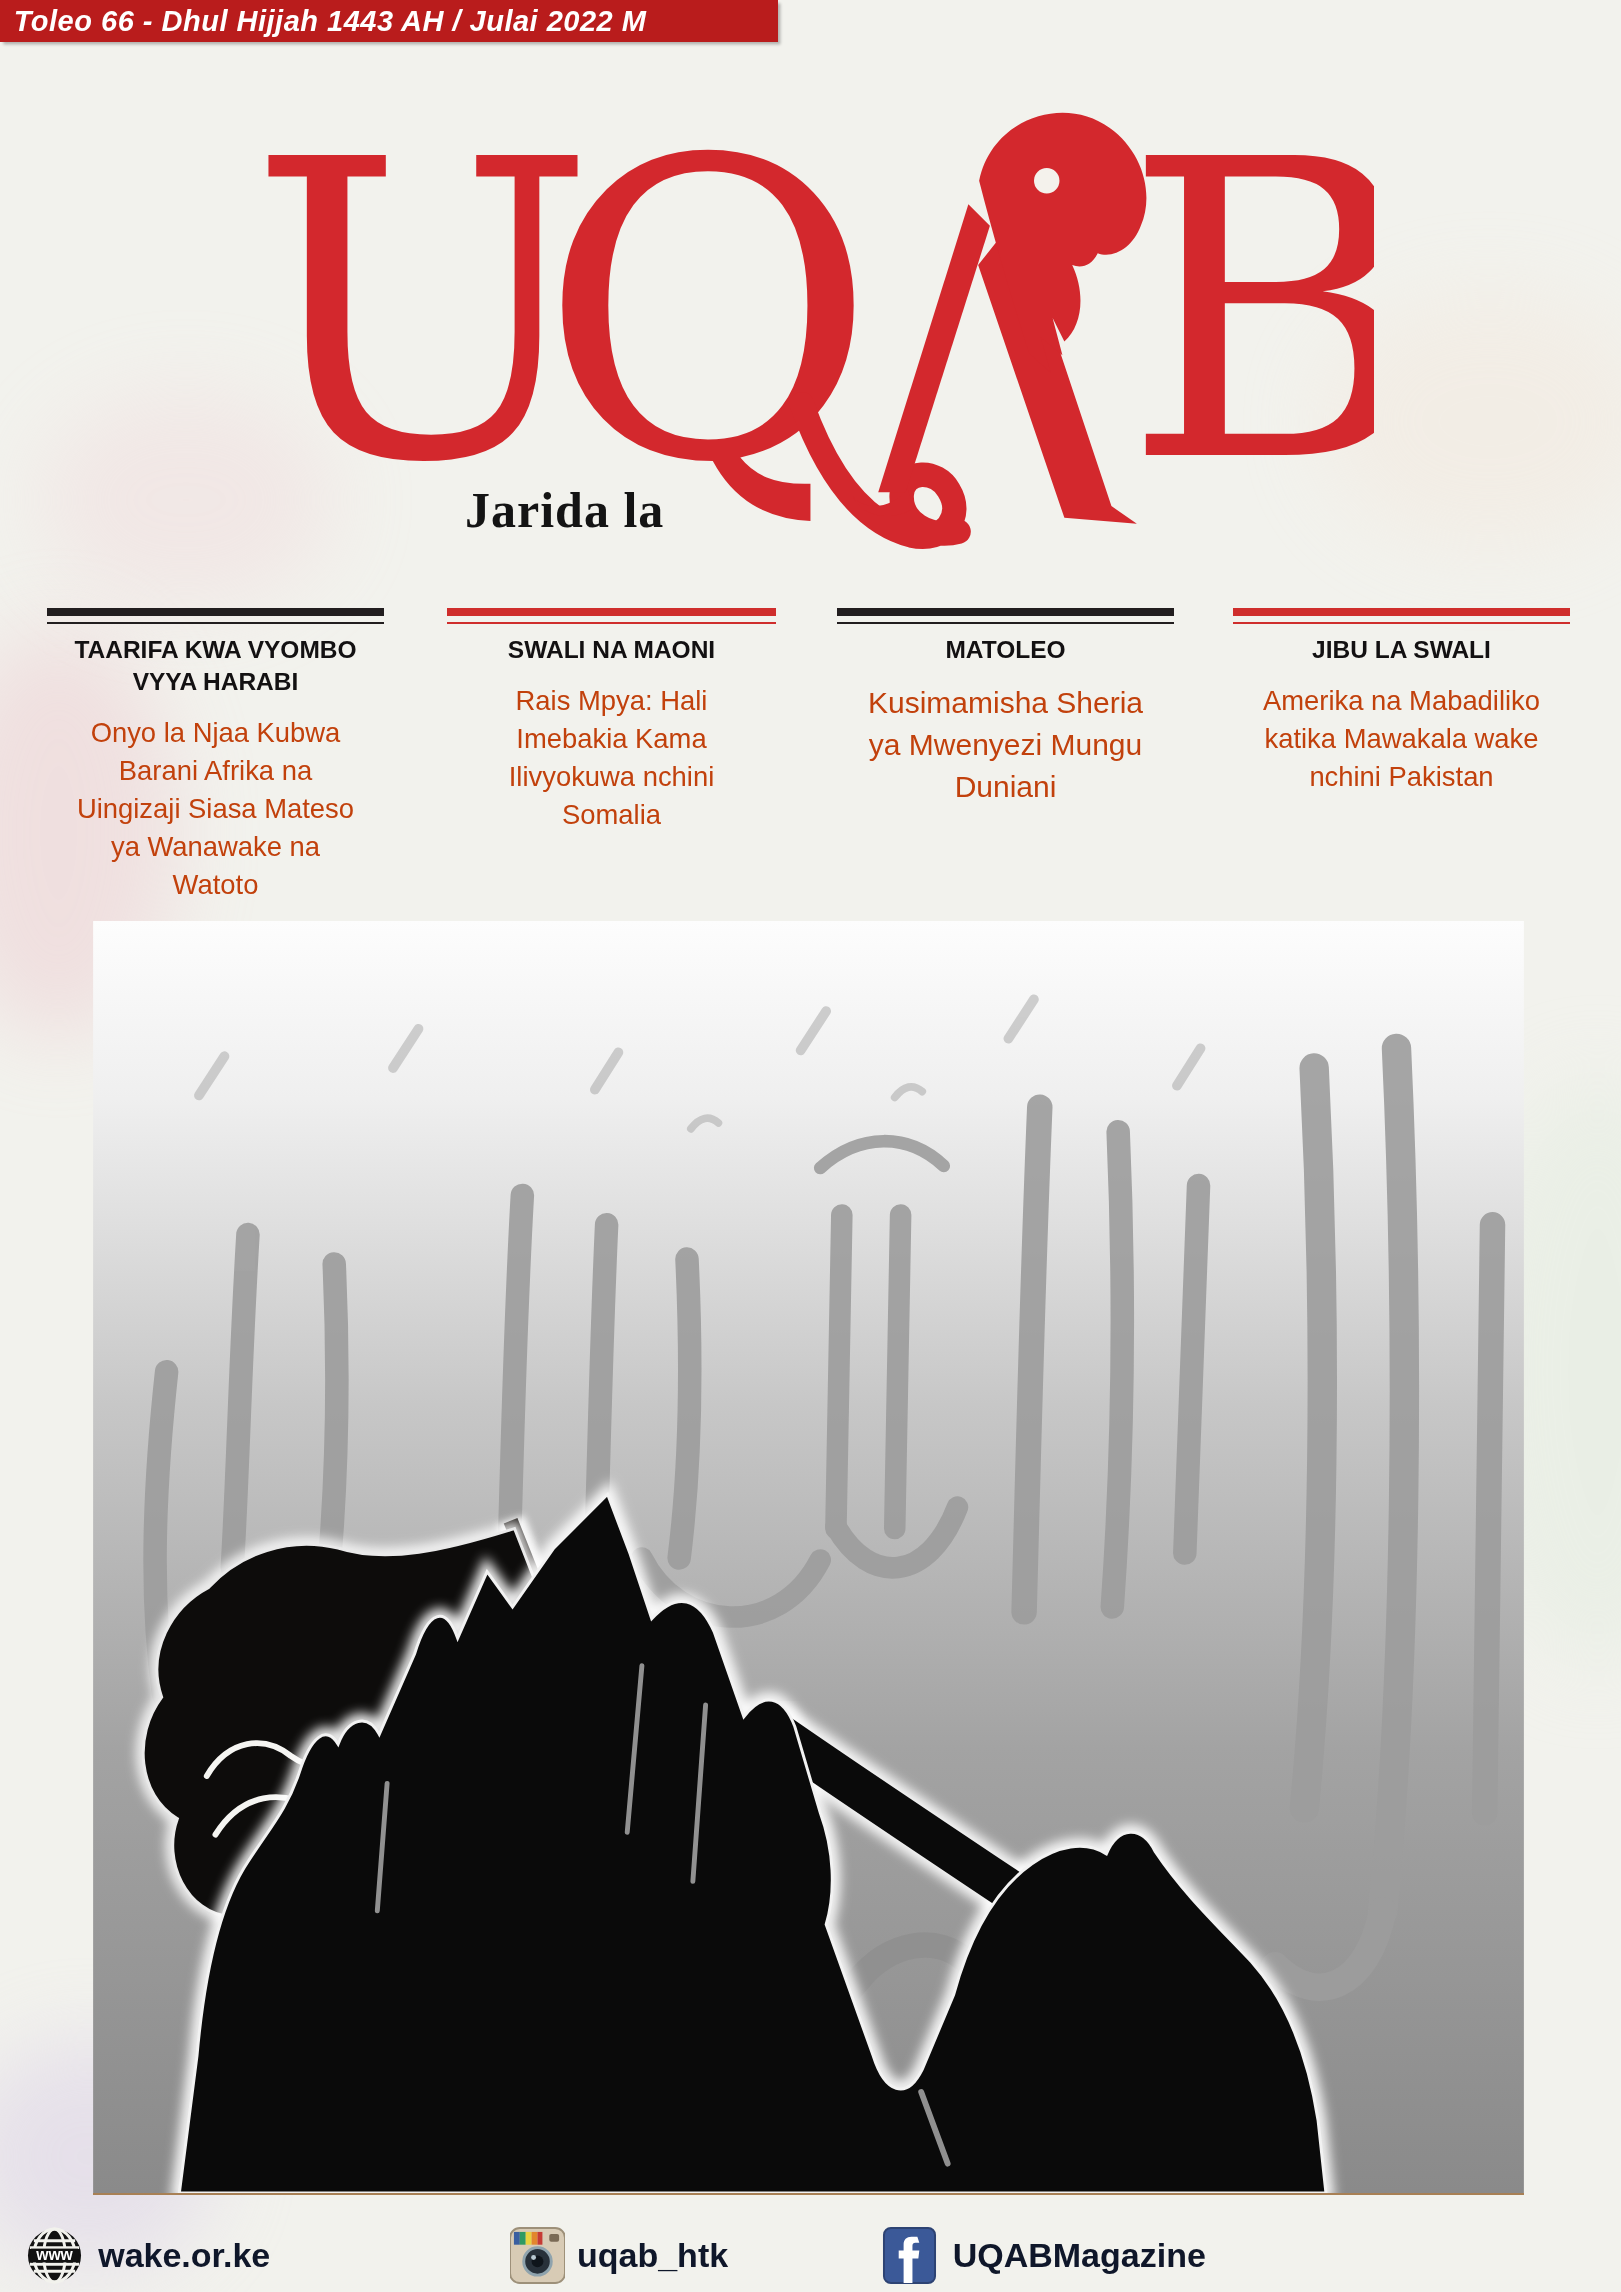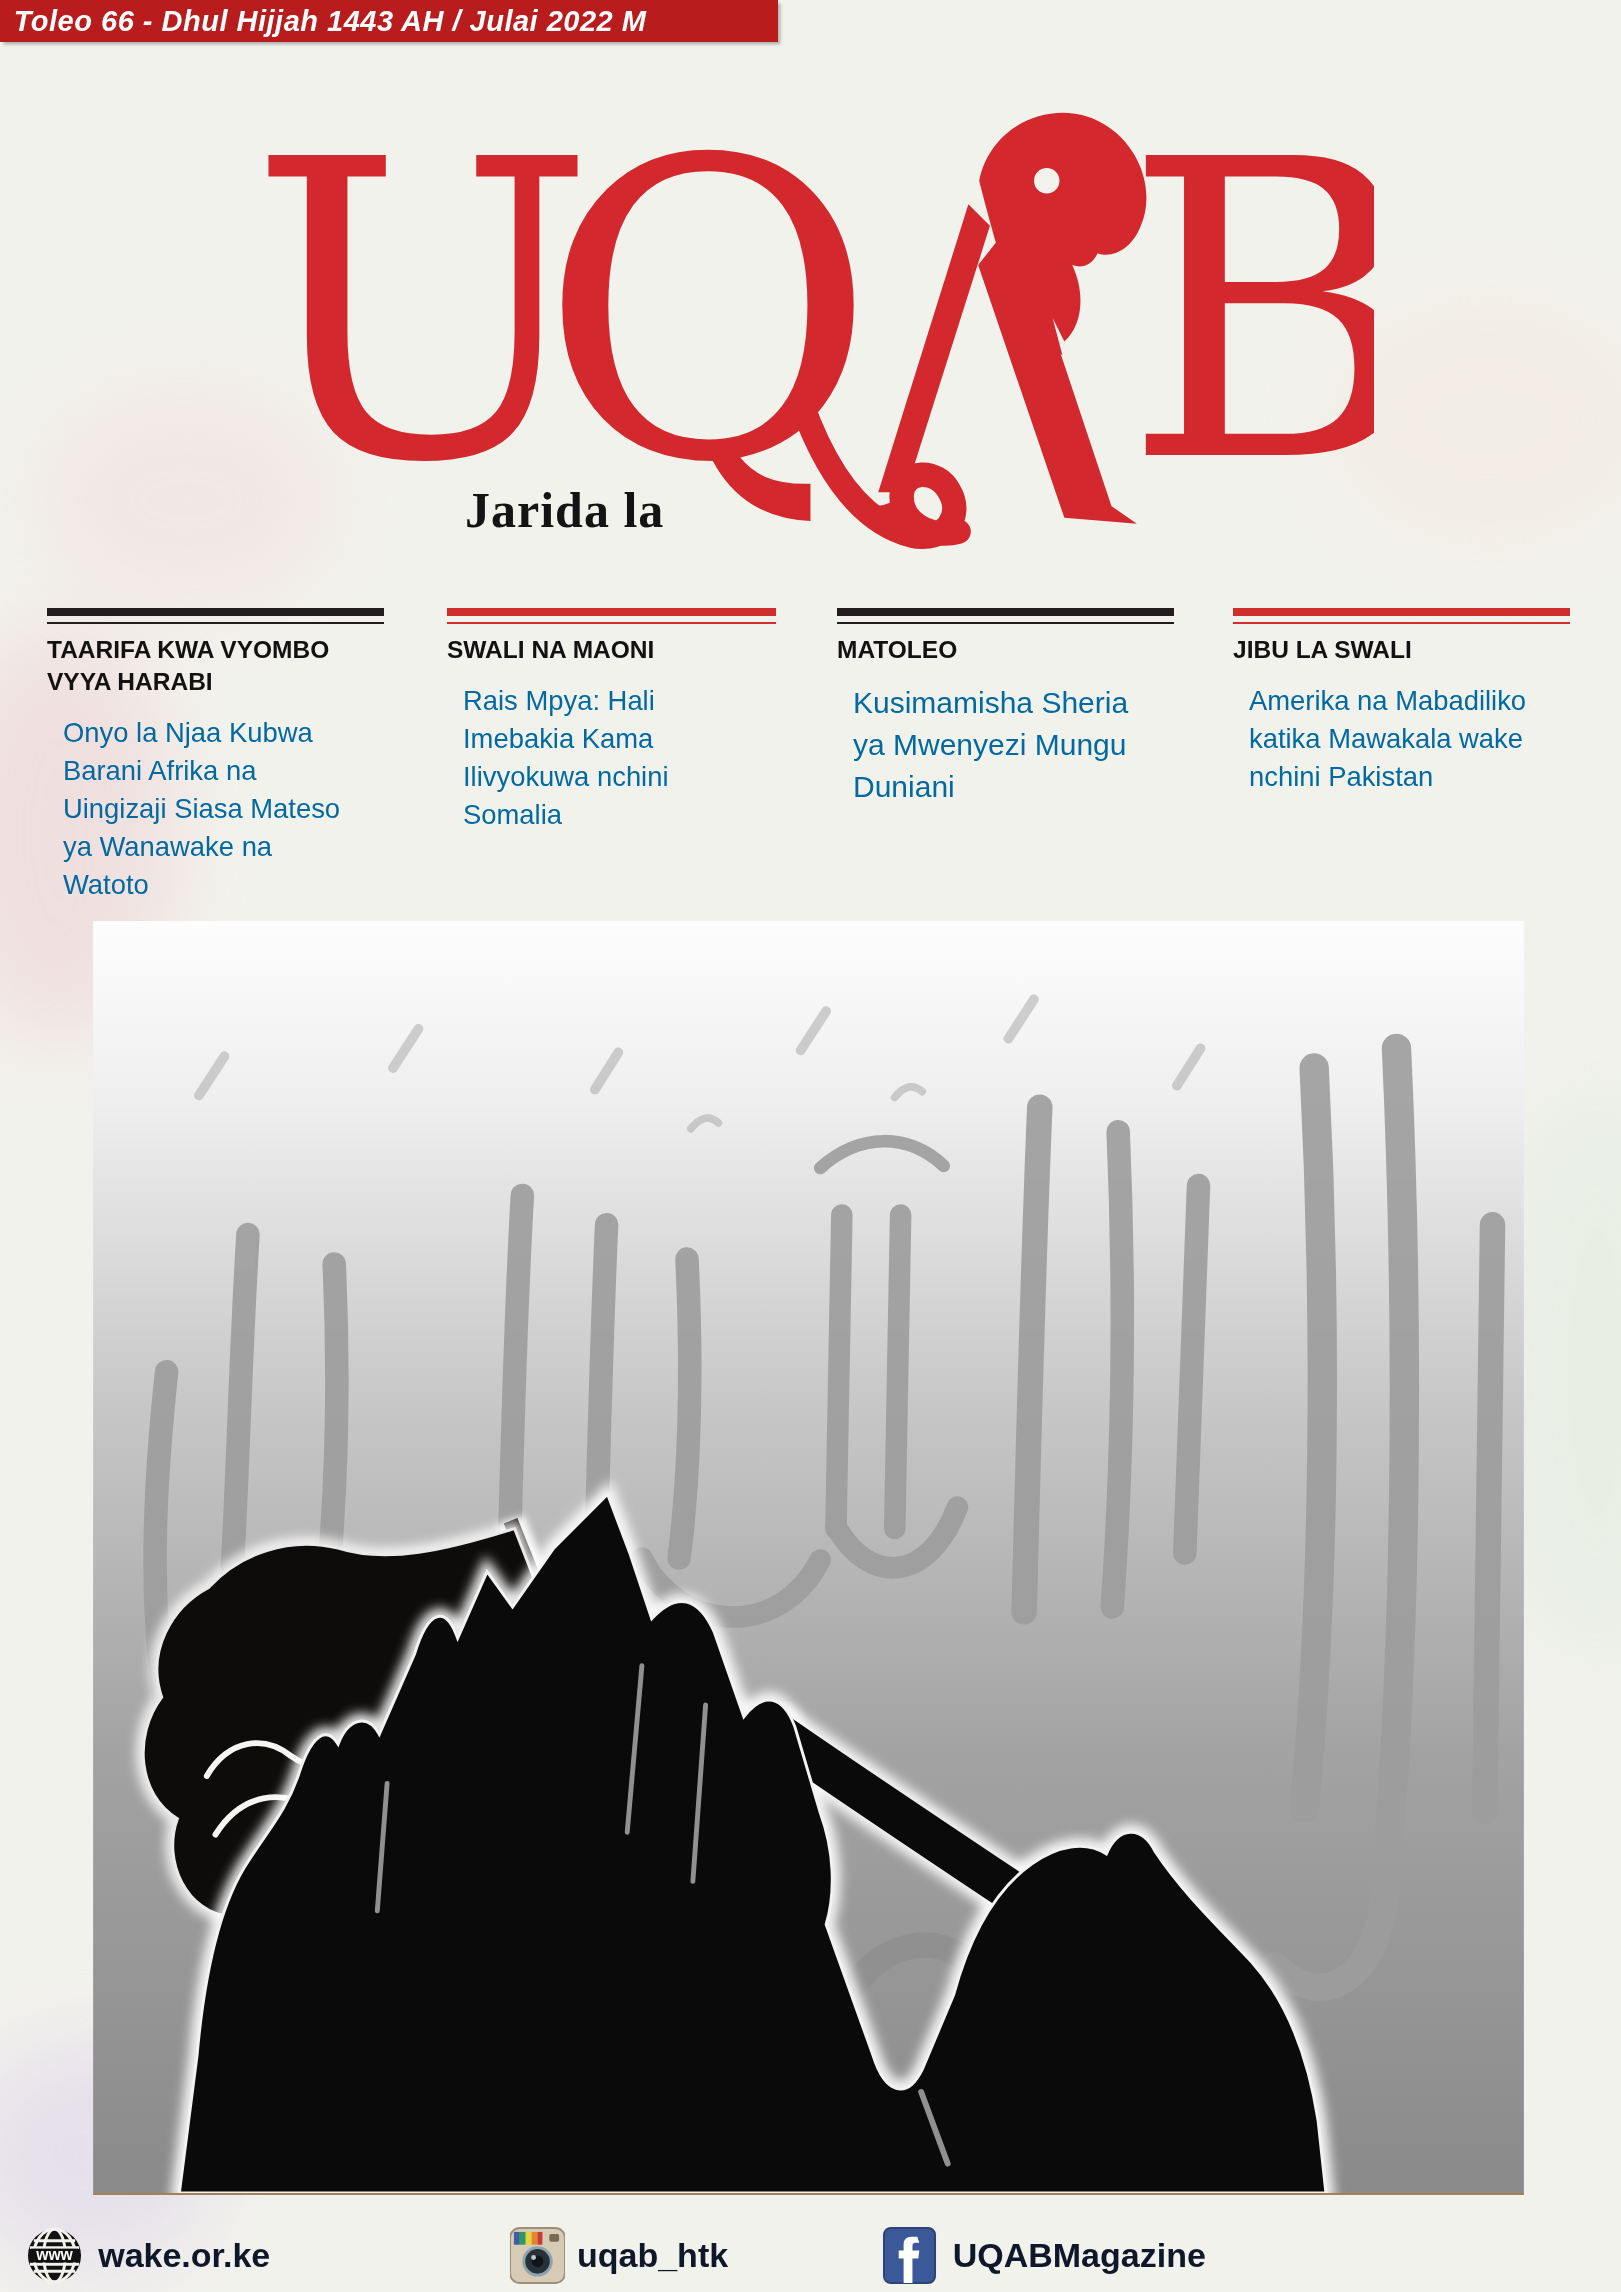--- a/index.html
+++ b/index.html
@@ -23,25 +23,25 @@
     box-shadow:2.9px 2.9px 2.9px rgba(0,0,0,.28);
   }
 
   .logo-wrap{position:absolute;left:257px;top:71px;width:1117px;height:490px;}
   .logo-sub{
     position:absolute;left:208px;top:410px;
     font-family:"Liberation Serif",serif;font-weight:bold;
     font-size:50px;color:#141414;letter-spacing:1px;
   }
 
-  .col{position:absolute;top:608px;text-align:left;color:#1c1a1b;}
+  .col{position:absolute;top:608px;text-align:center;color:#1c1a1b;}
   .col .rule{height:1px;border-top:8.8px solid #221e1f;border-bottom:2.9px solid #221e1f;padding-top:4.9px;margin-bottom:9.8px;}
   .col.red .rule{border-top-color:#cf2e2c;border-bottom-color:#cf2e2c;}
   .col h2{font-size:24.5px;line-height:32px;margin:7.8px 0 5.9px;font-weight:bold;white-space:pre-line;color:#131112;}
-  .col p{font-size:27.4px;line-height:38px;margin:16px;white-space:pre-line;color:#0369a1;}
+  .col p{font-size:27.4px;line-height:38px;margin:16px;white-space:pre-line;color:#c2410c;}
   .col.c1{left:47px;width:337px;}
   .col.c2{left:447px;width:329px;}
   .col.c3{left:837px;width:337px;}
   .col.c3 p{font-size:30px;line-height:42px;}
   .col.c4{left:1233px;width:337px;}
 
   .hero{position:absolute;left:93px;top:921px;width:1431px;height:1272px;border-bottom:2px solid #a88055;}
   .hero svg{display:block;}
 
   .footer{position:absolute;left:0;top:2217px;width:1621px;height:75px;}

